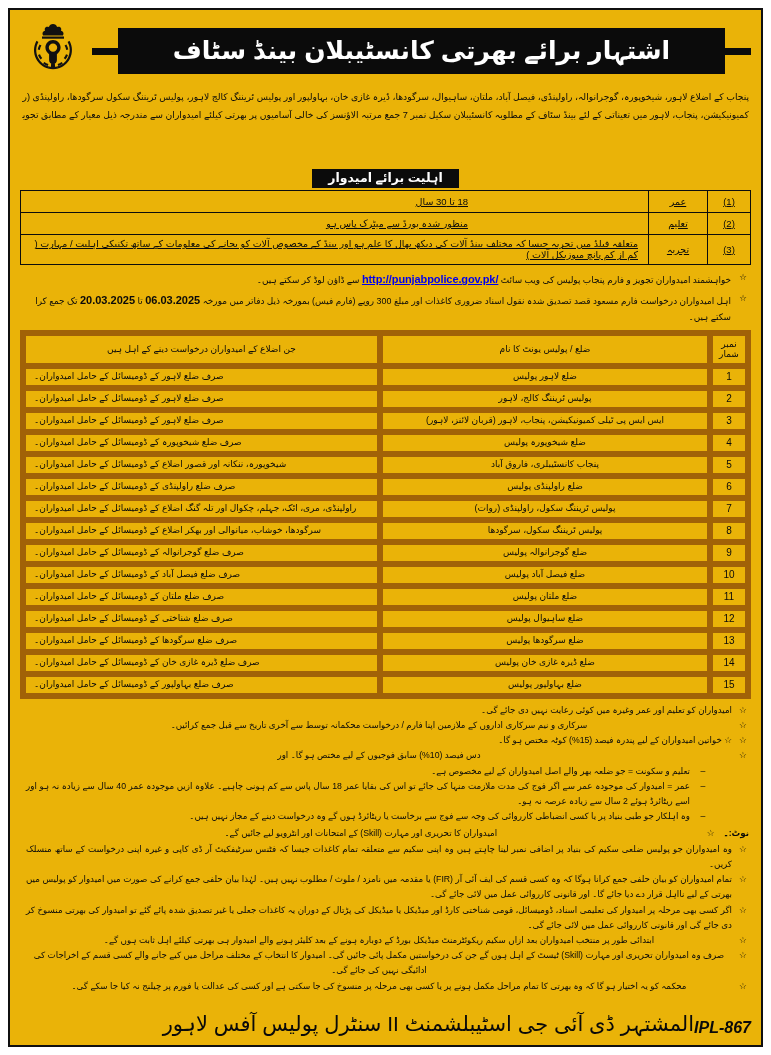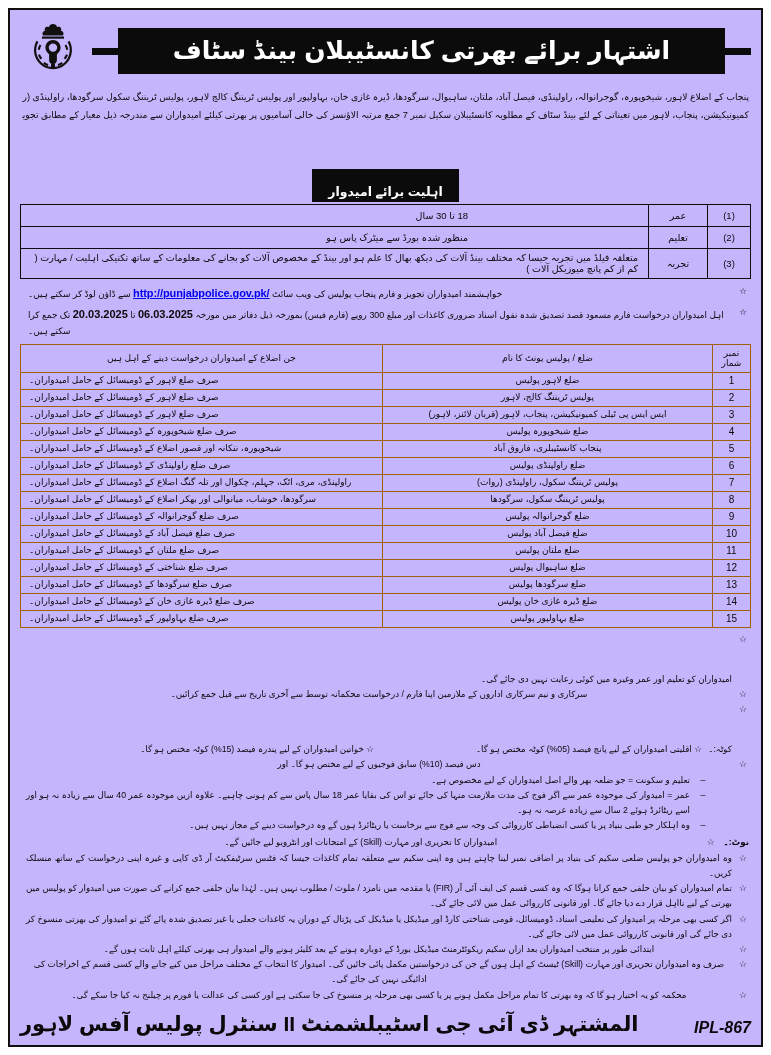--- a/index.html
+++ b/index.html
@@ -18,21 +18,21 @@
   }
 
   
   .ad-frame {
     position: absolute;
     top: 8px;
     right: 8px;
     left: 8px;
     bottom: 8px;
     border: 2px solid #101010;
-    background: #c4b5fd;
+    background: #eab308;
     padding: 6px 10px 0 10px;
     box-sizing: border-box;
   }
 
   
   .header-row {
     display: flex;
     flex-direction: row-reverse;
     align-items: center;
     height: 70px;
@@ -91,41 +91,42 @@
   .sec-label-wrap {
     text-align: center;
     margin: 3px 0 2px;
   }
   .sec-label {
     display: inline-block;
     background: #0b0b0b;
     color: #fff;
     font-size: 12.5px;
     font-weight: bold;
-    padding: 16px 16px 3px;
+    padding: 2px 16px 3px;
     line-height: 1.15;
     margin-top: 39px;
   }
 
   
   table {
     border-collapse: collapse;
     width: 100%;
     table-layout: fixed;
   }
   .elig-table {
     border: 1.6px solid #0d0d0d;
     margin-bottom: 2px;
   }
   .elig-table td {
     border: 1px solid #0d0d0d;
     font-size: 9.5px;
     padding: 3px 6px 4px;
     height: 14px;
     vertical-align: middle;
+    text-decoration: underline;
   }
   .elig-table td.num {
     width: 30px;
     text-align: center;
     font-family: "Liberation Sans", sans-serif;
     font-size: 9.5px;
   }
   .elig-table td.key {
     width: 46px;
     text-align: center;
@@ -152,21 +153,21 @@
     flex: 0 0 12px;
     text-align: center;
     font-size: 8.5px;
     line-height: 1.7;
   }
   .bullet .btxt {
     flex: 1 1 auto;
     text-align: right;
     padding-left: 6px;
   }
-  .bullet.center .btxt { text-align: left; }
+  .bullet.center .btxt { text-align: right; }
   .url {
     font-family: "Liberation Sans", sans-serif;
     font-weight: bold;
     font-size: 11px;
     text-decoration: underline;
     direction: ltr;
     display: inline-block;
     letter-spacing: -.1px;
   }
   .num-em {
@@ -182,21 +183,21 @@
     direction: ltr;
     display: inline-block;
   }
 
   
   .units-table {
     border: 1.6px solid #0d0d0d;
     margin: 2px 0 3px;
   }
   .units-table th, .units-table td {
-    border: 1px solid #a16207;
+    border: 6px solid #a16207;
     font-size: 9px;
     padding: 2px 5px 3px;
     vertical-align: middle;
   }
   .units-table th {
     font-weight: normal;
     font-size: 9px;
     padding: 3px 5px 4px;
   }
   .units-table col.c-sr { width: 38px; }
@@ -226,21 +227,21 @@
   .cond-row .ctxt { flex: 1 1 auto; text-align: right; padding-left: 4px; }
   .cond-row .ctxt.ctr { text-align: center; }
   .cond-row .ctxt.jst { text-align: justify; text-align-last: right; }
 
   .two-col {
     display: flex;
     flex-direction: row;
     width: 100%;
     gap: 10px;
   }
-  .two-col > .half { flex: 1 1 50%; margin-top: 40px; }
+  .two-col > .half { flex: 1 1 50%; }
   .two-col > .half.right-txt { text-align: right; }
 
   .quota-label {
     flex: 0 0 auto;
     font-size: 8.7px;
     padding-left: 4px;
     white-space: nowrap;
   }
 
   .dash-row {
@@ -277,23 +278,23 @@
     left: 10px;
     bottom: 4px;
     display: flex;
     flex-direction: row-reverse;
     align-items: flex-end;
     justify-content: space-between;
     height: 46px;
   }
   .footer-title {
     flex: 1 1 auto;
-    text-align: left;
+    text-align: right;
     font-size: 21px;
-    font-weight: bold;
+    font-weight: normal;
     line-height: 1.25;
     padding-bottom: 4px;
     white-space: nowrap;
   }
   .ipl {
     flex: 0 0 auto;
     font-family: "Liberation Sans", sans-serif;
     font-size: 16px;
     font-weight: bold;
     font-style: italic;
@@ -486,25 +487,20 @@
     <div class="cond-row">
       <span class="star">☆</span>
       <span class="ctxt ctr">سرکاری و نیم سرکاری اداروں کے ملازمین اپنا فارم / درخواست محکمانہ توسط سے آخری تاریخ سے قبل جمع کرائیں۔</span>
     </div>
 
     <div class="cond-row">
       <span class="star">☆</span>
       <span class="ctxt">
         <span class="two-col">
           <span class="half right-txt">
-            <span class="quota-label">کوٹہ:۔</span>
-            <span>☆</span>
-            <span>اقلیتی امیدواران کے لیے پانچ فیصد (05%) کوٹہ مختص ہو گا۔</span>
-          </span>
-          <span class="half right-txt">
             <span>☆</span>
             <span>خواتین امیدواران کے لیے پندرہ فیصد (15%) کوٹہ مختص ہو گا۔</span>
           </span>
         </span>
       </span>
     </div>
 
     <div class="cond-row">
       <span class="star">☆</span>
       <span class="ctxt ctr">دس فیصد (10%) سابق فوجیوں کے لیے مختص ہو گا۔ اور</span>

